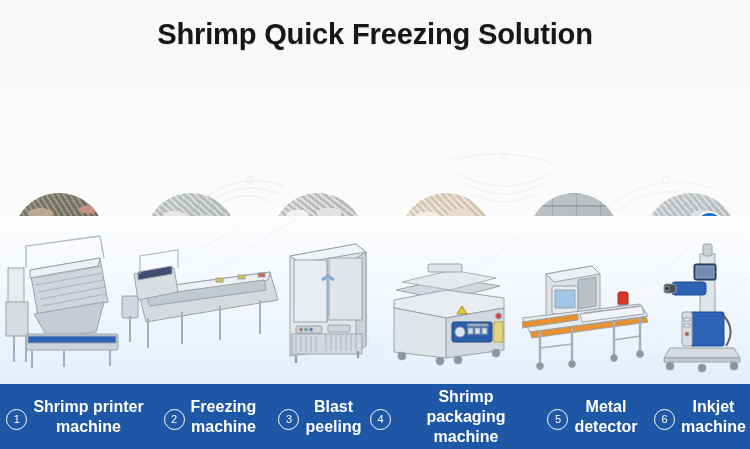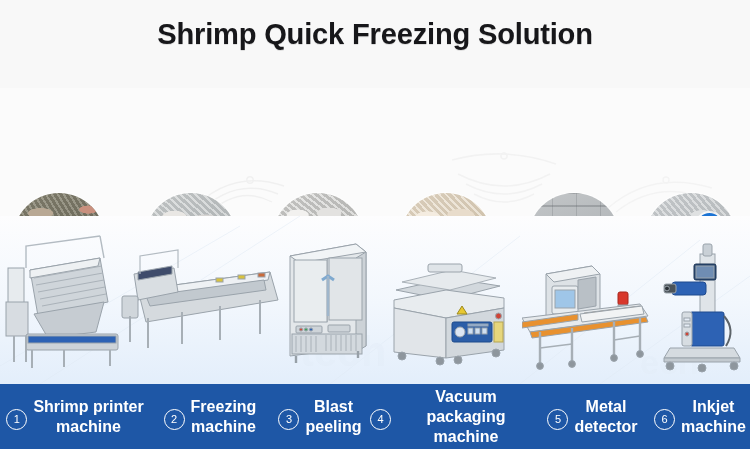--- a/index.html
+++ b/index.html
@@ -518,21 +518,21 @@
       </div>
 
       <div class="label l3">
         <div class="num">3</div>
         <div class="ltext">Blast
 peeling</div>
       </div>
 
       <div class="label l4">
         <div class="num">4</div>
-        <div class="ltext">Vacuum packaging
+        <div class="ltext">Shrimp packaging
 machine</div>
       </div>
 
       <div class="label l5">
         <div class="num">5</div>
         <div class="ltext">Metal
 detector</div>
       </div>
 
       <div class="label l6">

